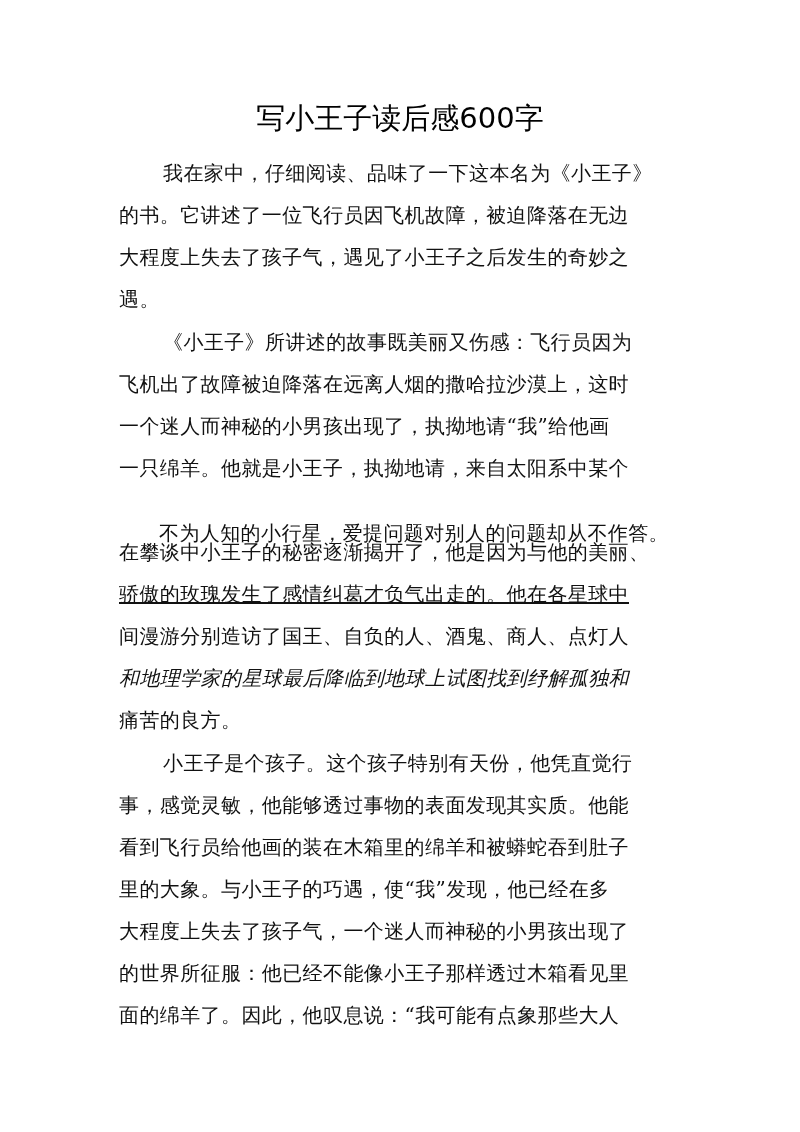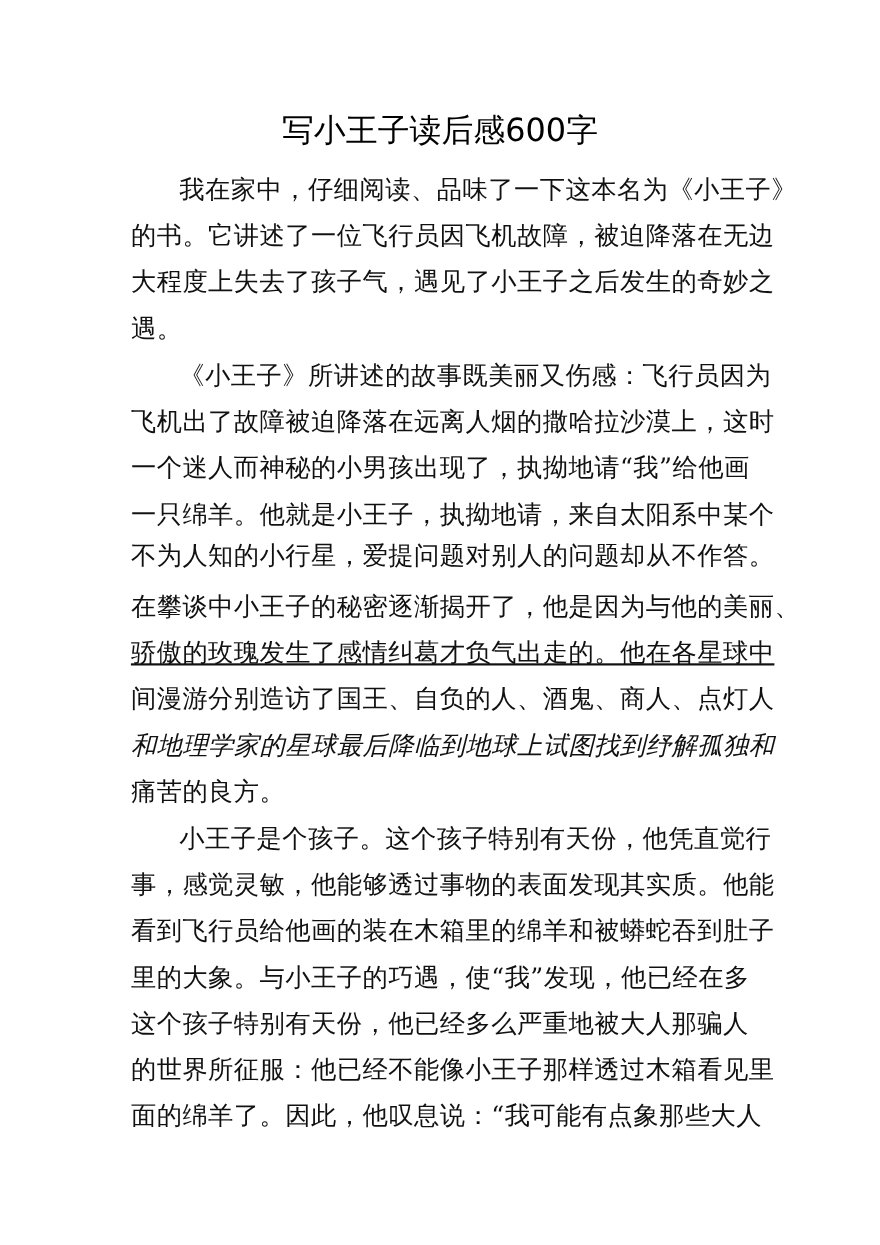--- a/index.html
+++ b/index.html
@@ -10,21 +10,21 @@
     }
     .page { position: absolute; left: 0; top: 0; width: 635px; height: 1132px; }
     .title {
       position: absolute; left: 0; top: 98px; width: 800px;
       text-align: center; font-size: 29px; line-height: 40px;
       font-family: "DejaVu Sans", "Liberation Sans", sans-serif;
       font-weight: normal; color: #000;
     }
     .line {
       position: absolute; left: 119px; width: 545px;
-      font-size: 23px; line-height: 30px; white-space: nowrap;
+      font-size: 20px; line-height: 30px; white-space: nowrap;
       letter-spacing: 0.4px; color: #111;
     }
     .indent { left: 163px; }
   </style>
 </head>
 <body>
 
 <div class="page">
   <h1 class="title" style="margin:0;">写小王子读后感600字</h1>
 
@@ -33,30 +33,30 @@
     <div class="line" style="top:200px;">的书。它讲述了一位飞行员因飞机故障，被迫降落在无边</div>
     <div class="line" style="top:242px;">大程度上失去了孩子气，遇见了小王子之后发生的奇妙之</div>
     <div class="line" style="top:284px;">遇。</div>
   </div>
 
   <div>
     <div class="line indent" style="top:327px;">《小王子》所讲述的故事既美丽又伤感：飞行员因为</div>
     <div class="line" style="top:369px;">飞机出了故障被迫降落在远离人烟的撒哈拉沙漠上，这时</div>
     <div class="line" style="top:411px;">一个迷人而神秘的小男孩出现了，执拗地请“我”给他画</div>
     <div class="line" style="top:453px;">一只绵羊。他就是小王子，执拗地请，来自太阳系中某个</div>
-    <div class="line" style="top:491px;">不为人知的小行星，爱提问题对别人的问题却从不作答。</div>
+    <div class="line" style="top:518px;margin-left:40px;">不为人知的小行星，爱提问题对别人的问题却从不作答。</div>
     <div class="line" style="top:537px;">在攀谈中小王子的秘密逐渐揭开了，他是因为与他的美丽、</div>
     <div class="line" style="top:579px;text-decoration:underline;">骄傲的玫瑰发生了感情纠葛才负气出走的。他在各星球中</div>
     <div class="line" style="top:621px;">间漫游分别造访了国王、自负的人、酒鬼、商人、点灯人</div>
     <div class="line" style="top:663px;font-style:italic;">和地理学家的星球最后降临到地球上试图找到纾解孤独和</div>
     <div class="line" style="top:705px;">痛苦的良方。</div>
   </div>
 
   <div>
     <div class="line indent" style="top:748px;">小王子是个孩子。这个孩子特别有天份，他凭直觉行</div>
     <div class="line" style="top:790px;">事，感觉灵敏，他能够透过事物的表面发现其实质。他能</div>
     <div class="line" style="top:832px;">看到飞行员给他画的装在木箱里的绵羊和被蟒蛇吞到肚子</div>
     <div class="line" style="top:874px;">里的大象。与小王子的巧遇，使“我”发现，他已经在多</div>
-    <div class="line" style="top:916px;">这个孩子特别有天份，他已经多么严重地被大人那骗人</div>
+    <div class="line" style="top:916px;">大程度上失去了孩子气，一个迷人而神秘的小男孩出现了</div>
     <div class="line" style="top:958px;">的世界所征服：他已经不能像小王子那样透过木箱看见里</div>
     <div class="line" style="top:1000px;">面的绵羊了。因此，他叹息说：“我可能有点象那些大人</div>
   </div>
 </div>
 
 </body></html>

